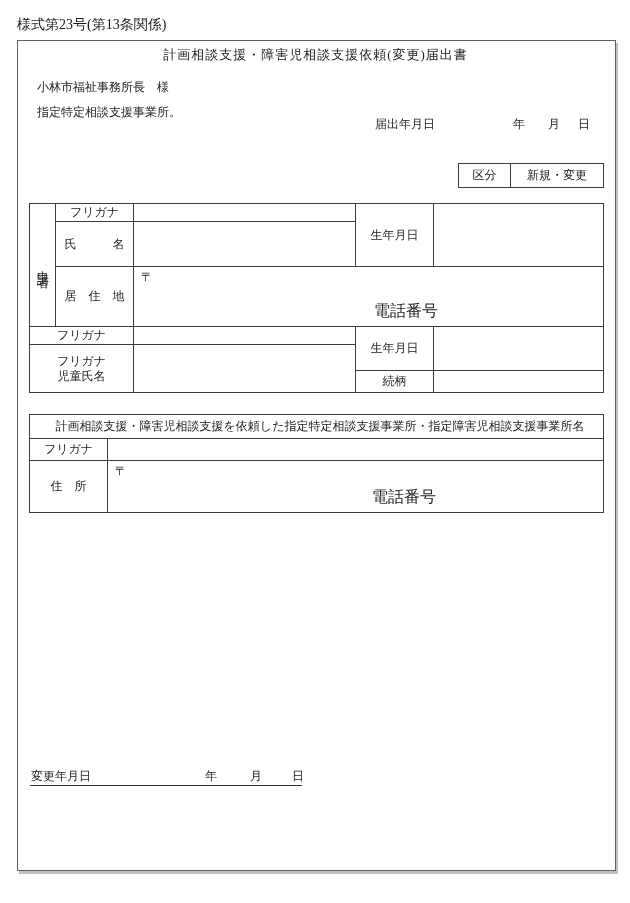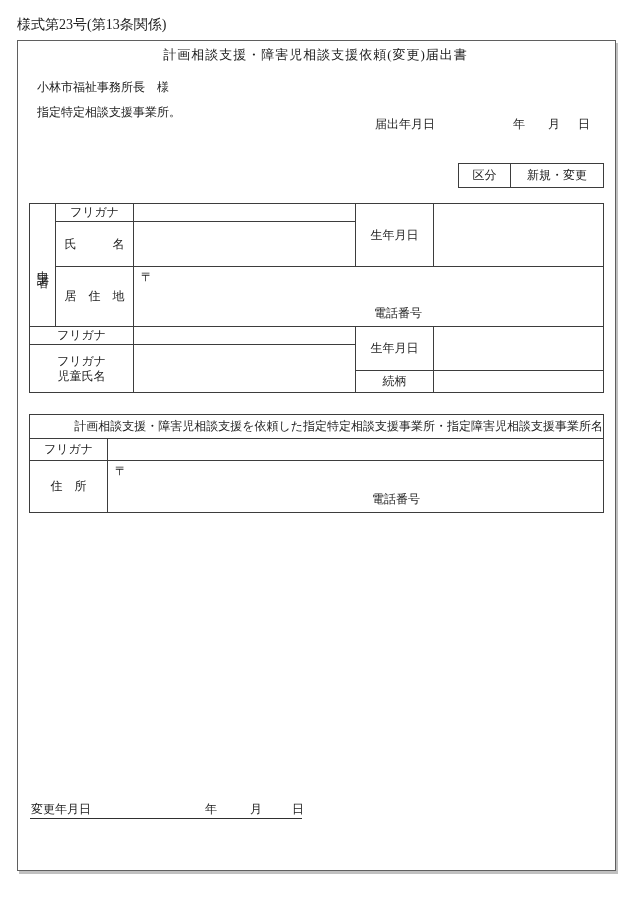--- a/index.html
+++ b/index.html
@@ -19,30 +19,30 @@
     box-shadow:2px 3px 0 rgba(140,140,140,.55);
     background:#fff;
   }
 
   table.frm { border-collapse:collapse; table-layout:fixed;padding-left:14px; }
   table.frm td {
     border:1px solid #3d3d3d; padding:0;
     font-size:12px; vertical-align:middle;
   }
   td.lbl { text-align:center; }
-  td.hdr { text-align:right; }
+  td.hdr { text-align:center; }
   td.val { position:relative; }
   td.dash-b { border-bottom:1px dashed #9e9e9e; }
   .vert {
     writing-mode:vertical-rl; text-orientation:upright;
     letter-spacing:3px; margin:0 auto; display:block; text-align:center;
   }
   .two-line { line-height:15px; }
   .postal { position:absolute; top:2px; left:7px; font-size:12px; }
-  .phone  { position:absolute; bottom:4px; font-size:12px; }
+  .phone  { position:absolute; bottom:4px; font-size:16px; }
   .underline-row { border-bottom:1px solid #2f2f2f; }
 </style>
 </head>
 <body>
 
 <div class="sheet">
 
   <div class="abs txt small" style="left:17px; top:17px;">様式第23号(第13条関係)</div>
 
   <div class="abs outer-box"></div>
@@ -139,20 +139,20 @@
       <td class="lbl">住　所</td>
       <td class="val">
         <span class="postal">〒</span>
         <span class="phone" style="left:264px;">電話番号</span>
       </td>
     </tr>
   </tbody>
     </table>
 
 
-  <div class="abs underline-row" style="left:30px; top:801px; width:272px; height:17px;">
+  <div class="abs underline-row" style="left:30px; top:768px; width:272px; height:17px;">
     <span class="abs txt" style="left:1px; top:1px;">変更年月日</span>
     <span class="abs txt" style="left:175px; top:1px;">年</span>
     <span class="abs txt" style="left:220px; top:1px;">月</span>
     <span class="abs txt" style="left:262px; top:1px;">日</span>
   </div>
 
 </div>
 
 </body></html>

